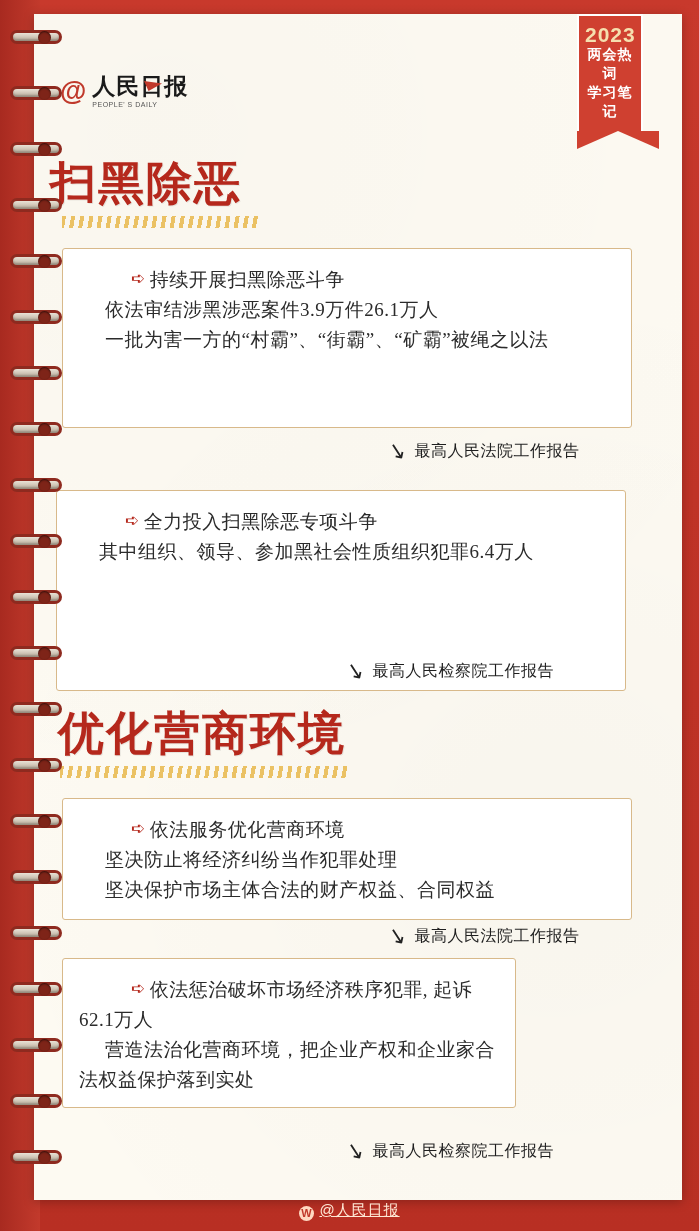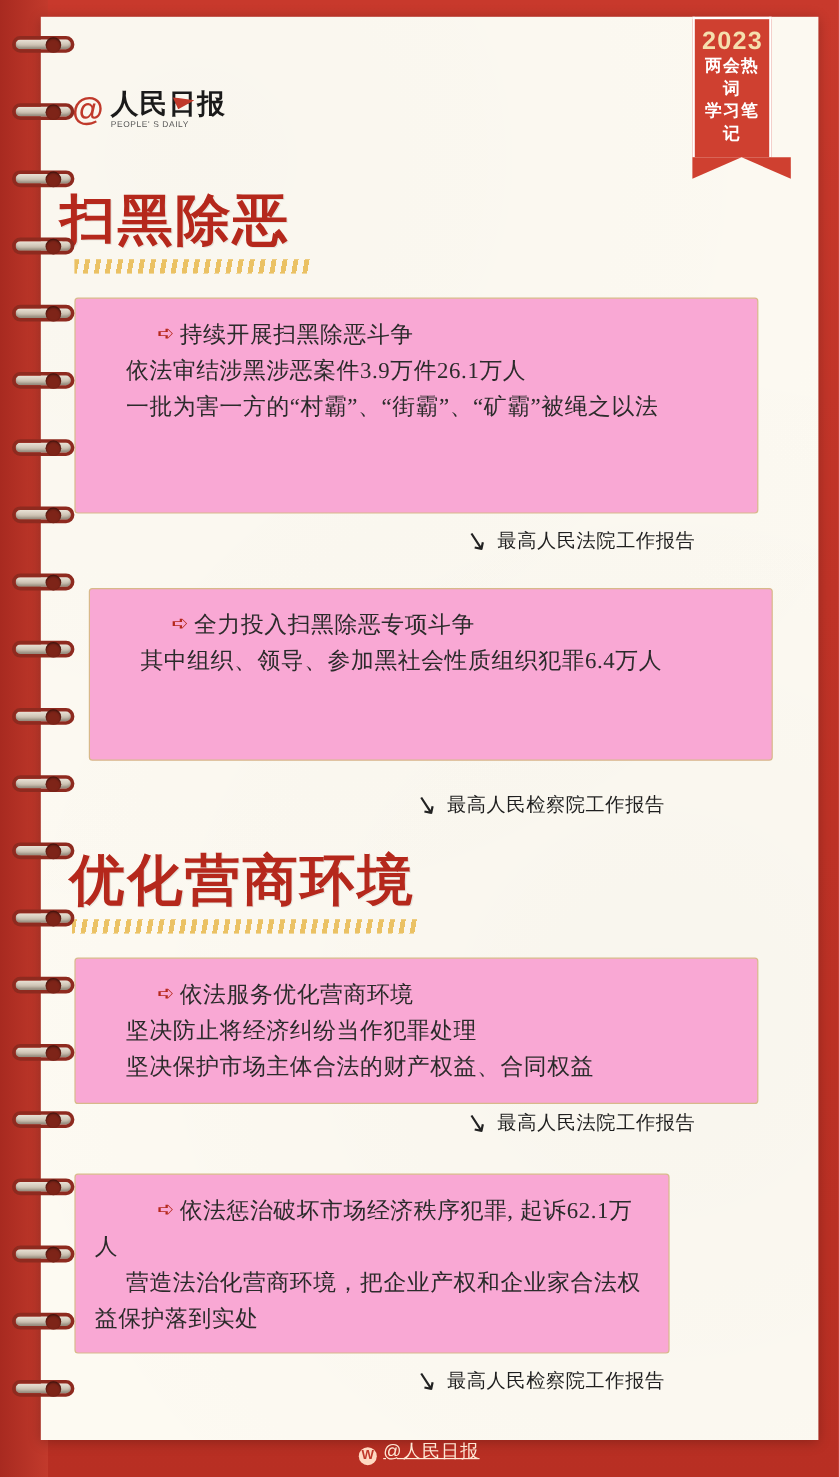--- a/index.html
+++ b/index.html
@@ -177,21 +177,21 @@
       #e8b84b 0 4px,
       transparent 4px 9px
     );
     opacity: .85;
   }
 
   
   .card {
     position: absolute;
     border: 1.5px solid #d8b98a;
-    background: #f9a8d4;
+    background: #ffffff;
     border-radius: 3px;
     padding: 16px 18px 4px 16px;
   }
   .card-line {
     font-size: 19px;
     color: #2b2b2b;
     line-height: 1.58;
     font-family: "Liberation Serif", serif;
     letter-spacing: .5px;
   }
@@ -370,21 +370,21 @@
   </div>
   <div class="card-line indent">依法审结涉黑涉恶案件3.9万件26.1万人</div>
   <div class="card-line indent">一批为害一方的“村霸”、“街霸”、“矿霸”被绳之以法</div>
 </div>
 
 <div class="source" style="left:388px; top:440px;">
   <span class="arrow">↘</span>
   <span class="src-text">最高人民法院工作报告</span>
 </div>
 
-<div class="card" style="left:74px; top:490px; width:570px; height:144px;">
+<div class="card" style="left:56px; top:490px; width:570px; height:201px;">
   <div class="card-line indent">
     <span class="hand-arrow">➪</span><span>全力投入扫黑除恶专项斗争</span>
   </div>
   <div class="card-line indent">其中组织、领导、参加黑社会性质组织犯罪6.4万人</div>
 </div>
 
 <div class="source" style="left:346px; top:660px;">
   <span class="arrow">↘</span>
   <span class="src-text">最高人民检察院工作报告</span>
 </div>
@@ -398,21 +398,21 @@
   </div>
   <div class="card-line indent">坚决防止将经济纠纷当作犯罪处理</div>
   <div class="card-line indent">坚决保护市场主体合法的财产权益、合同权益</div>
 </div>
 
 <div class="source" style="left:388px; top:925px;">
   <span class="arrow">↘</span>
   <span class="src-text">最高人民法院工作报告</span>
 </div>
 
-<div class="card" style="left:62px; top:978px; width:496px; height:150px;">
+<div class="card" style="left:62px; top:958px; width:454px; height:150px;">
   <div class="card-line indent">
     <span class="hand-arrow">➪</span><span>依法惩治破坏市场经济秩序犯罪, 起诉62.1万人</span>
   </div>
   <div class="card-line indent">营造法治化营商环境，把企业产权和企业家合法权益保护落到实处</div>
 </div>
 
 <div class="source" style="left:346px; top:1140px;">
   <span class="arrow">↘</span>
   <span class="src-text">最高人民检察院工作报告</span>
 </div>

